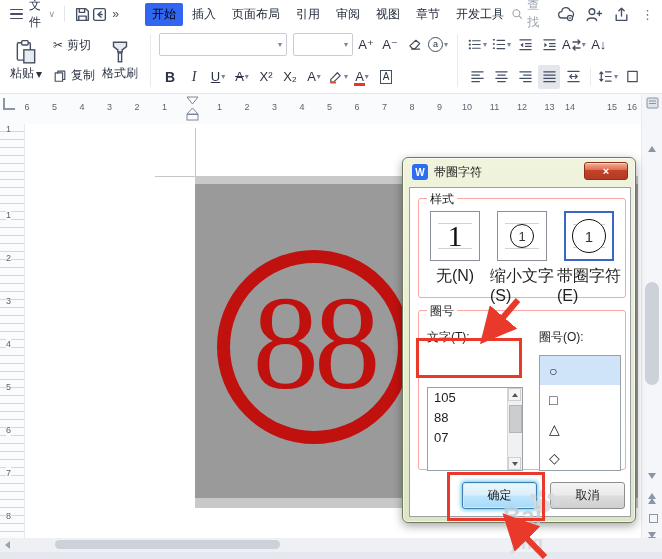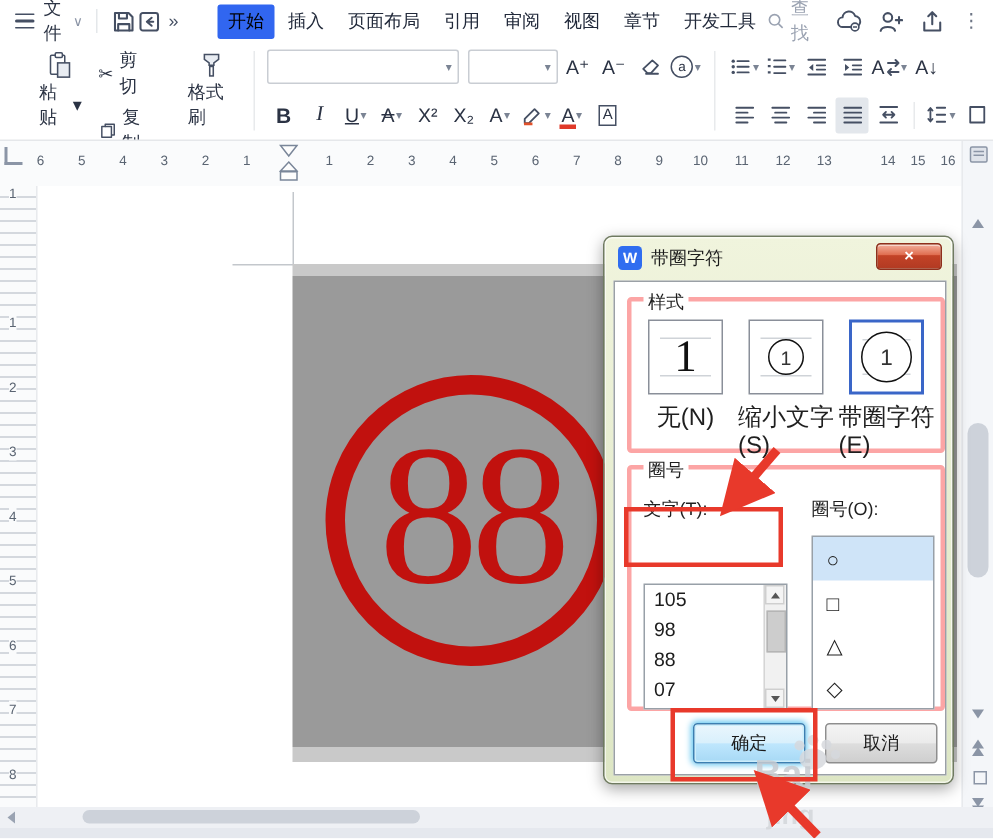--- a/index.html
+++ b/index.html
@@ -24,22 +24,22 @@
   .tab{padding:3px 7px;border-radius:2px;color:#21293a;cursor:pointer;}
   .tab.active{background:#3166f0;color:#000000;}
   .mb-right{margin-left:auto;display:flex;align-items:center;gap:8px;padding-right:6px;}
   .findbtn{display:inline-flex;align-items:center;gap:4px;color:#9aa2b1;cursor:pointer;}
   .kebab{color:#6d7585;font-size:13px;padding:0 2px;cursor:pointer;}
 
   
   .toolbar{position:absolute;left:0;top:28px;width:662px;height:66px;background:#fff;
            border-bottom:1px solid #e5e7ea;display:flex;align-items:stretch;padding:2px 0 2px 6px;
            box-sizing:border-box;font-size:11px;color:#333;overflow:hidden;}
-  .bigbtn{display:flex;flex-direction:column;align-items:center;justify-content:space-between;
-          padding:4px 4px;cursor:pointer;margin-left:16px;}
+  .bigbtn{display:flex;flex-direction:column;align-items:center;justify-content:center;
+          padding:4px 4px;cursor:pointer;}
   .bigbtn .lbl{display:flex;align-items:center;gap:2px;font-size:12px;color:#2b3344;}
   .stackcol{display:flex;flex-direction:column;justify-content:space-around;margin-left:4px;}
   .rowbtn{display:inline-flex;align-items:center;gap:4px;font-size:12px;color:#2b3344;cursor:pointer;padding:2px 3px;}
   .tdiv{width:1px;background:#e8eaec;margin:4px 8px;}
   .fmtcol{display:flex;flex-direction:column;justify-content:space-between;}
   .trow{display:flex;align-items:center;gap:2px;height:29px;}
   .combo{height:21px;border:1px solid #c9cdd3;border-radius:2px;background:#fff;
          display:inline-flex;align-items:center;justify-content:space-between;padding:0 4px;cursor:pointer;}
   .combo .car{font-size:8px;color:#7b8494;}
   .tbt{min-width:22px;height:24px;display:inline-flex;align-items:center;justify-content:center;
@@ -98,21 +98,21 @@
   .dlg-title{position:absolute;left:0;top:0;right:0;height:28px;display:flex;align-items:center;}
   .wps-ic{width:16px;height:16px;border-radius:3px;background:#2f6df0;color:#fff;font-weight:bold;
           font-size:10px;display:flex;align-items:center;justify-content:center;margin:0 6px 0 9px;}
   .dlg-title .txt{font-size:12px;color:#1b1b1b;}
   .closebtn{position:absolute;right:7px;top:4px;width:44px;height:18px;border-radius:3px;cursor:pointer;
      background:linear-gradient(#f2b09c,#df6a4d 45%,#c34328 46%,#b23a22);border:1px solid #8e2f1c;
      color:#fff;font-size:11px;font-weight:bold;display:flex;align-items:center;justify-content:center;
      box-shadow:inset 0 1px 0 rgba(255,255,255,.5);box-sizing:border-box;}
   .panel{position:absolute;left:6px;top:29px;width:222px;height:330px;background:#fff;
          border:1px solid #9aa0a6;box-sizing:border-box;}
-  .groupbox{position:absolute;border:3px solid #fca5a5;border-radius:3px;}
+  .groupbox{position:absolute;border:1px solid #fca5a5;border-radius:3px;}
   .legend{position:absolute;top:-8px;left:8px;background:#fff;padding:0 3px;font-size:12px;color:#1f1f1f;}
   .style-row{position:absolute;left:4px;top:12px;right:4px;display:flex;justify-content:space-between;}
   .style-opt{display:flex;flex-direction:column;align-items:center;width:64px;cursor:pointer;}
   .prev-box{width:50px;height:50px;border:1px solid #8a8f99;background:#fff;display:flex;
             align-items:center;justify-content:center;position:relative;box-sizing:border-box;}
   .prev-box.sel{border:2px solid #3a66c8;}
   .prev-box:before,.prev-box:after{content:"";position:absolute;left:15%;right:15%;height:1px;background:#cfd3d8;}
   .prev-box:before{top:11px;} .prev-box:after{bottom:11px;}
   .pchar{font-family:"Liberation Serif","DejaVu Serif",serif;color:#111;z-index:1;}
   .pchar.plain{font-size:30px;}
@@ -425,21 +425,21 @@
         <span class="rnum" style="left: 302px;">4</span>
         <span class="rnum" style="left: 329.5px;">5</span>
         <span class="rnum" style="left: 357px;">6</span>
         <span class="rnum" style="left: 384.5px;">7</span>
         <span class="rnum" style="left: 412px;">8</span>
         <span class="rnum" style="left: 439.5px;">9</span>
         <span class="rnum" style="left: 467px;">10</span>
         <span class="rnum" style="left: 494.5px;">11</span>
         <span class="rnum" style="left: 522px;">12</span>
         <span class="rnum" style="left: 549.5px;">13</span>
-        <span class="rnum" style="left: 592px;">14</span>
+        <span class="rnum" style="left: 570px;">14</span>
         <span class="rnum" style="left: 612px;">15</span>
         <span class="rnum" style="left: 632px;">16</span>
       </div>
     <svg class="abs" style="left:186px;top:2px" width="13" height="26" viewBox="0 0 13 26">
       <polygon points="1,1 12,1 6.5,8" fill="#fdfdfd" stroke="#7a8699"></polygon>
       <polygon points="6.5,12 12,18 1,18" fill="#fdfdfd" stroke="#7a8699"></polygon>
       <rect x="1" y="18.5" width="11" height="5.5" fill="#fdfdfd" stroke="#7a8699"></rect>
     </svg>
   </div>
 
@@ -518,21 +518,20 @@
             </div>
           </div>
       </div>
 
       <div class="groupbox" style="left:8px;top:122px;width:206px;height:158px">
         <span class="legend">圈号</span>
         <span class="flabel" style="left:8px;top:18px">文字(T):</span>
         <div class="listbox lb-left">
           <div>
               <div class="lb-item">105</div>
-              <div class="lb-item">98</div>
               <div class="lb-item">88</div>
               <div class="lb-item">07</div>
             </div>
           <div class="lb-sb">
             <span class="sb-btn" style="top:0">
                 <span class="tr" style="top:4px;border-bottom:4px solid #555"></span>
               </span>
             <div class="sb-thumb"></div>
             <span class="sb-btn" style="bottom:0">
                 <span class="tr" style="top:4px;border-top:4px solid #555"></span>

